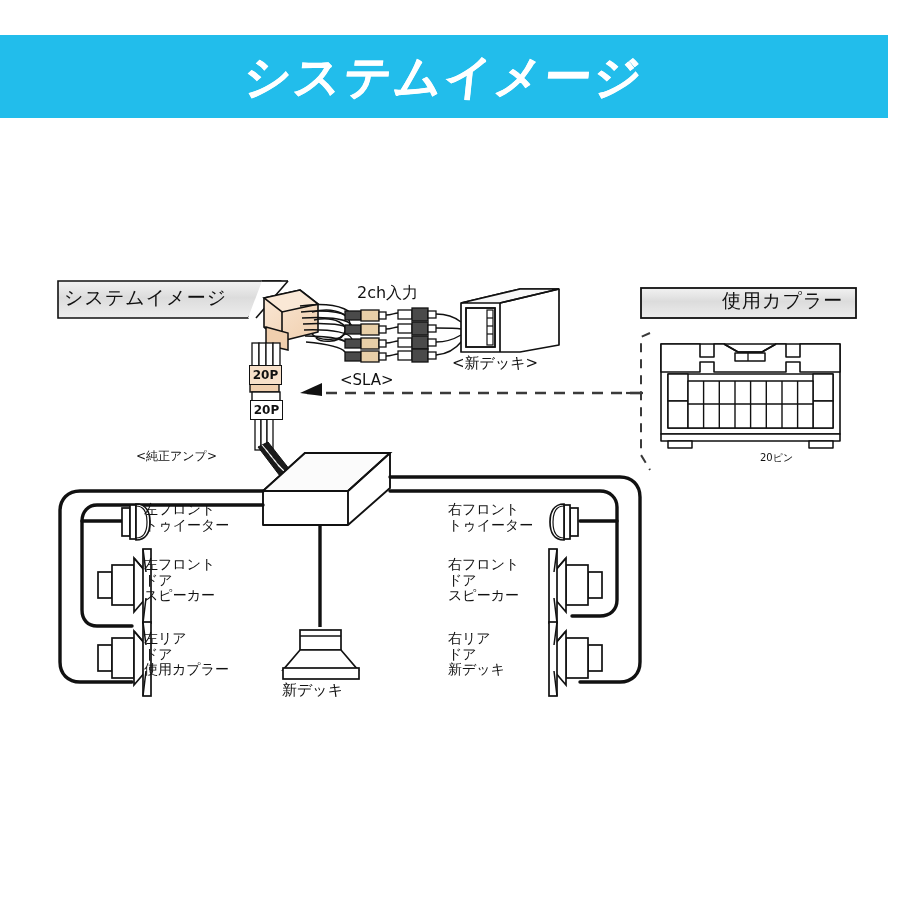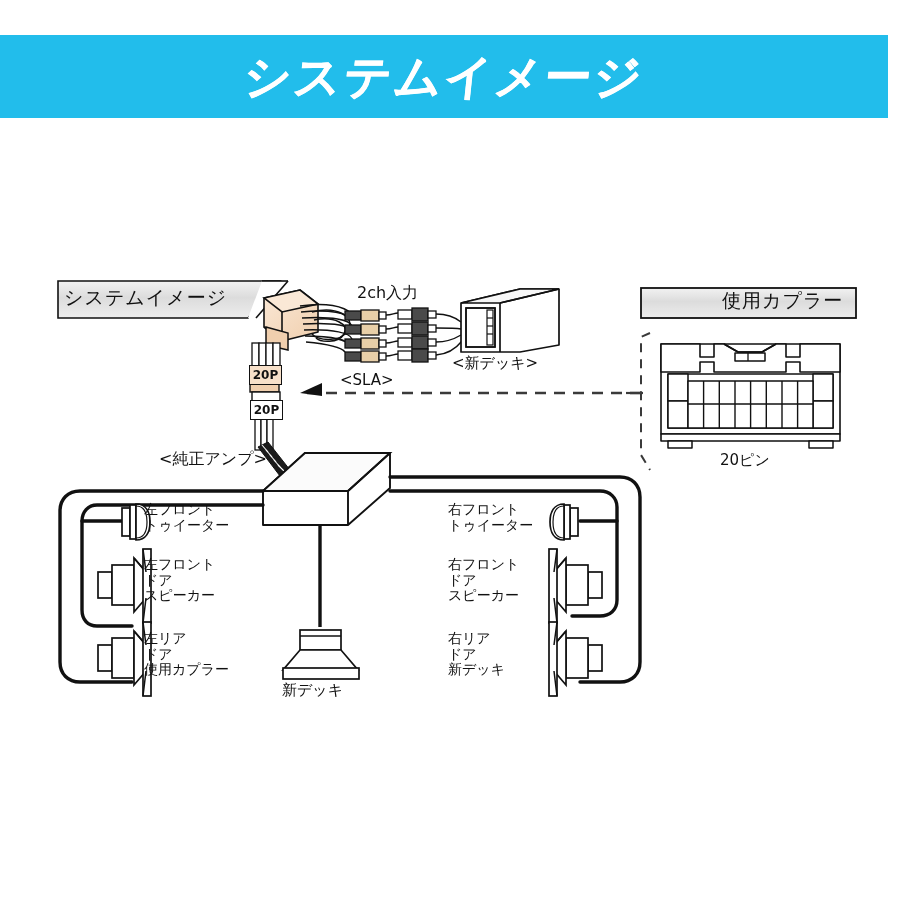--- a/index.html
+++ b/index.html
@@ -46,25 +46,25 @@
     font-size:19px;
     left:64px;top:287px;
     letter-spacing:1px;
   }
   .lbl-coupler{
     font-size:19px;
     left:682px;top:290px;
     letter-spacing:1px;
     margin-left:40px;
   }
-  .lbl-20pin{font-size:15px;left:720px;top:452px;}
+  .lbl-20pin{font-size:10px;left:760px;top:452px;}
   .lbl-2ch{font-size:16px;left:357px;top:284px;}
   .lbl-sla{font-size:15px;left:340px;top:360px;margin-top:12px;}
   .lbl-deck{font-size:15px;left:452px;top:355px;}
-  .lbl-amp{font-size:16px;left:159px;top:450px;}
+  .lbl-amp{font-size:12px;left:136px;top:450px;}
   .lbl-woofer{font-size:15px;left:282px;top:682px;}
 
   .lbl-lft{font-size:14px;left:144px;top:502px;}
   .lbl-lfd{font-size:14px;left:144px;top:557px;}
   .lbl-lrd{font-size:14px;left:144px;top:631px;}
   .lbl-rft{font-size:14px;left:448px;top:502px;}
   .lbl-rfd{font-size:14px;left:448px;top:557px;}
   .lbl-rrd{font-size:14px;left:448px;top:631px;}
 
   .p20-top{

